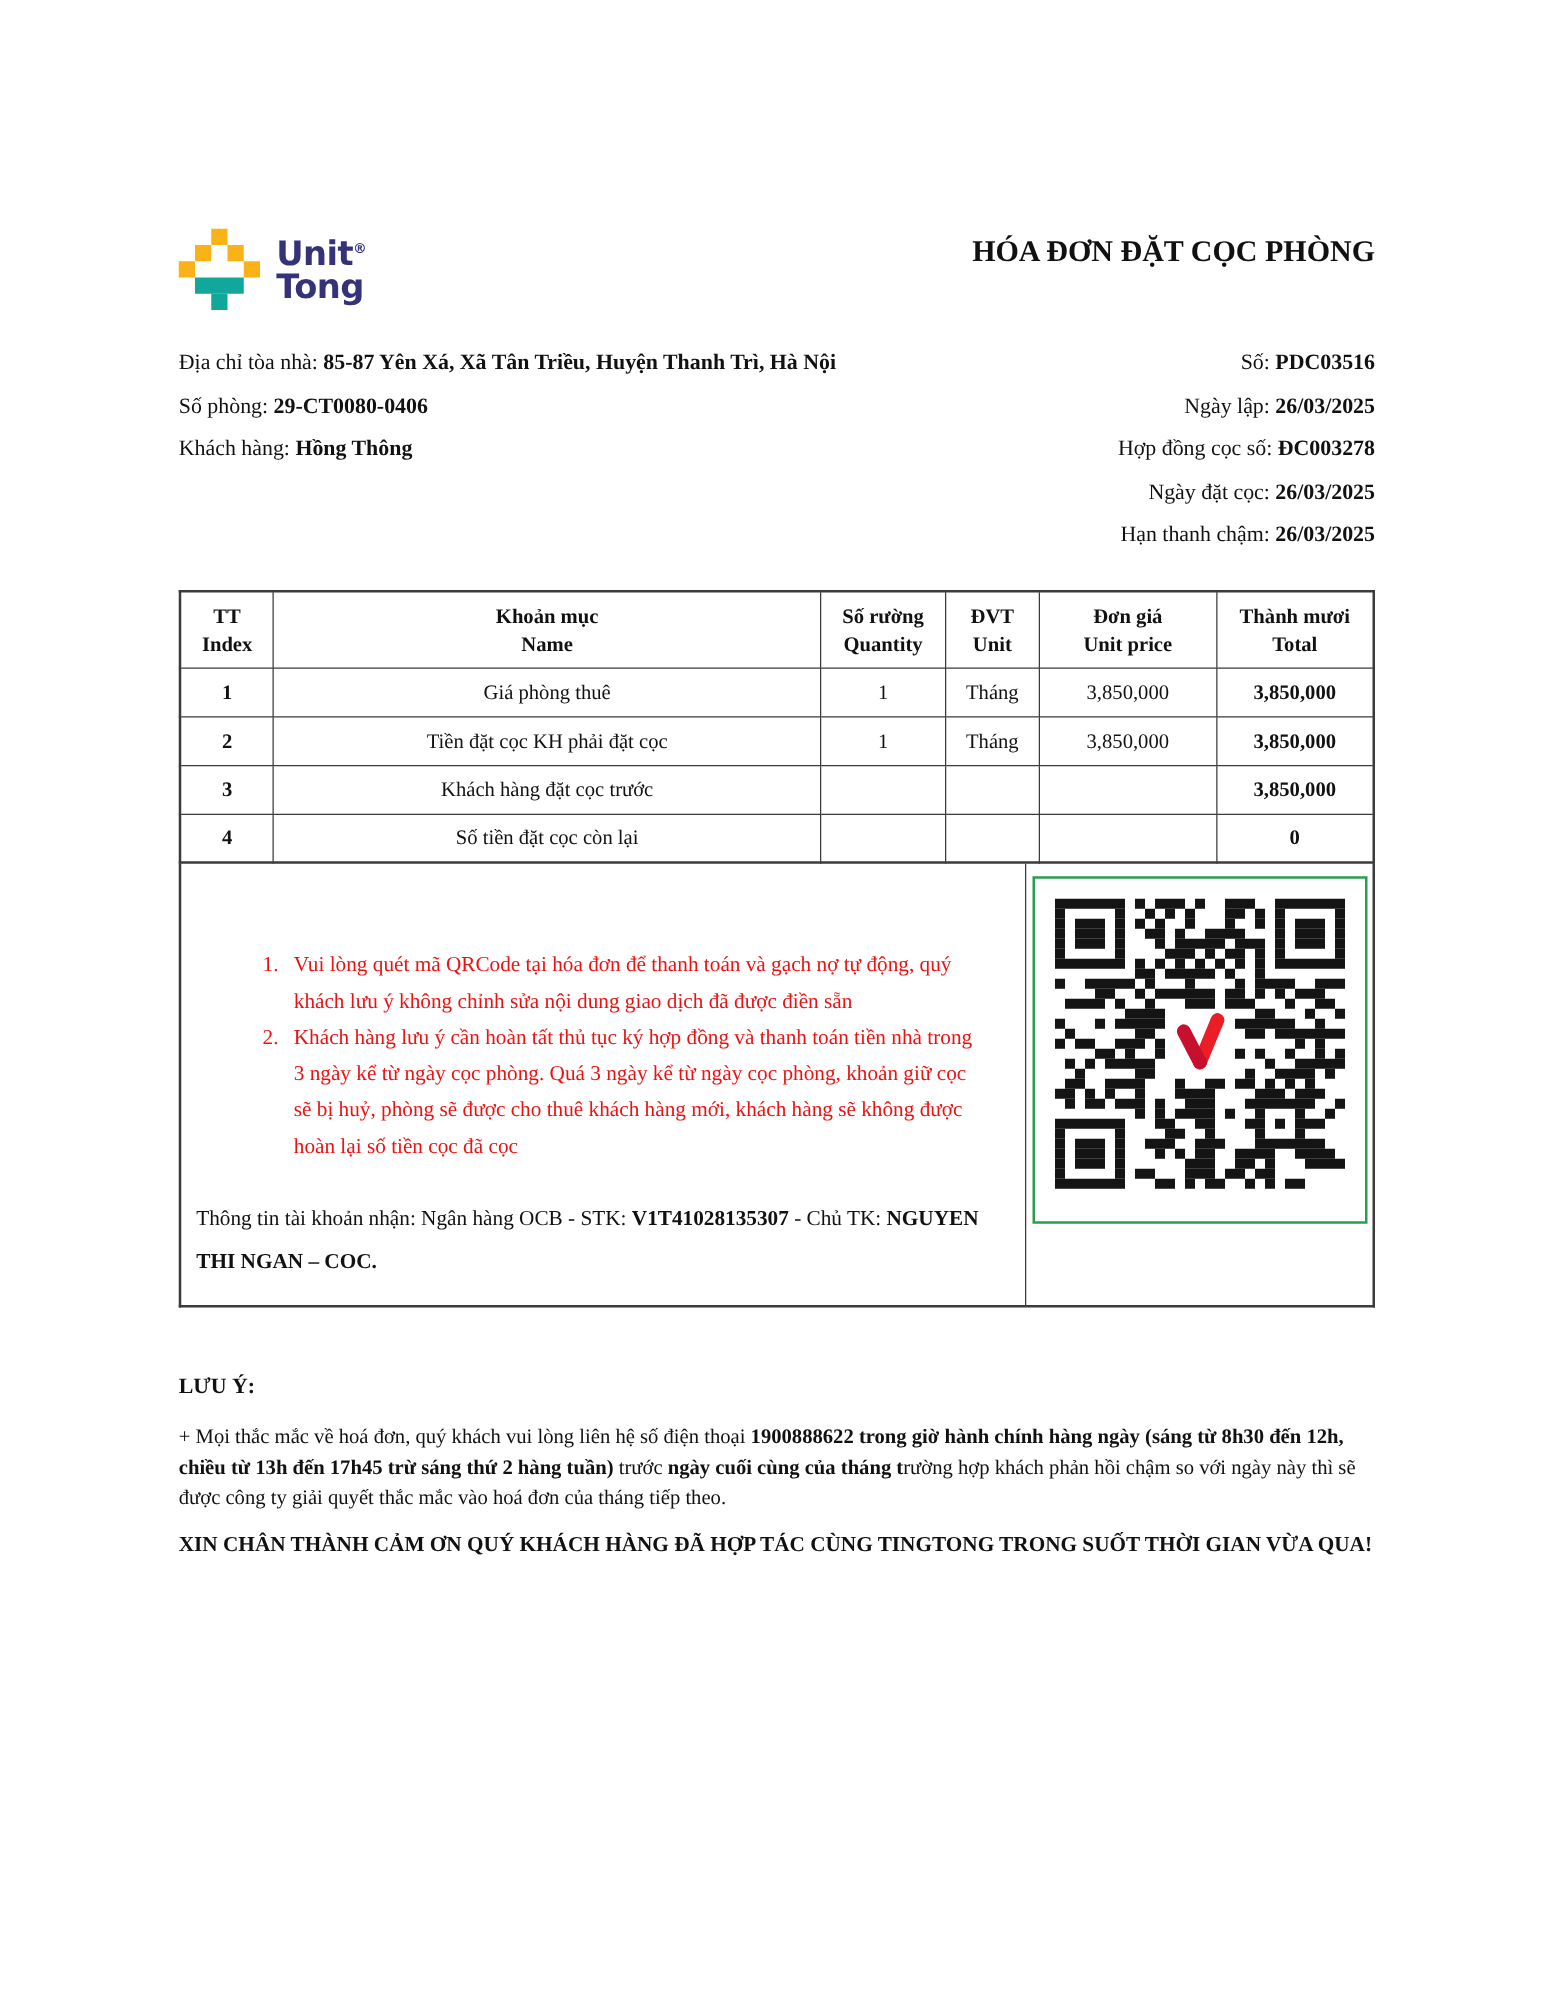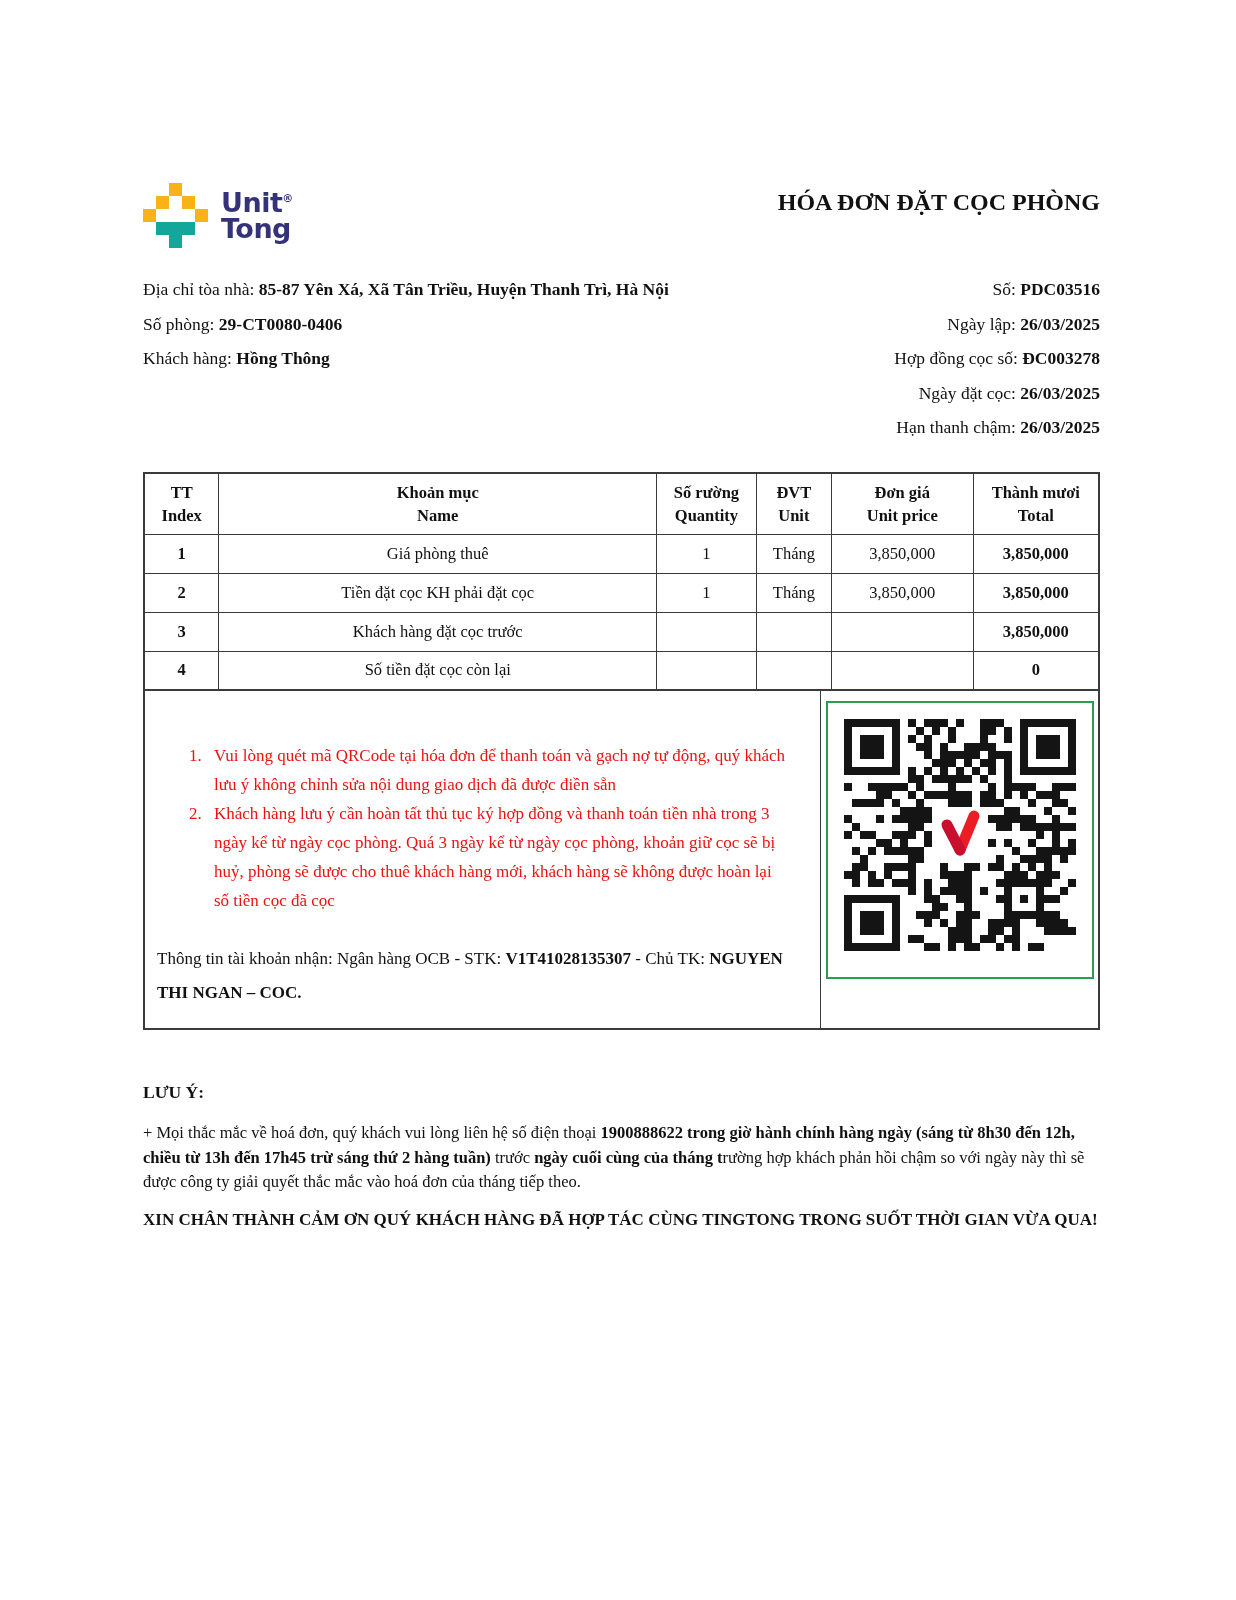--- a/index.html
+++ b/index.html
@@ -34,21 +34,21 @@
   table.items th{font-weight:bold;text-align:center;padding:7px 4px;line-height:23px;}
   table.items td{height:39px;padding:6px 8px;text-align:center;}
   td.c-name{text-align:left;padding-left:12px;}
   td.c-tt,td.c-total{font-weight:bold;}
   td.aiw-cell{text-align:left;padding:12px 10px 14px;height:44px;font-style:italic;}
   td.aiw-cell b{font-style:italic;}
 
   
   .paybox{display:flex;border:2px solid var(--line);border-top:0;min-height:330px;}
   .paybox-left{width:676px;border-right:1px solid var(--line);padding-bottom:18px;}
-  .paybox-left ol{margin-top:50px;padding-left:61px;padding-right:34px;color:var(--red);font-size:17px;line-height:29px;}
+  .paybox-left ol{margin-top:66px;padding-left:82px;padding-right:34px;color:var(--red);font-size:17px;line-height:29px;}
   .paybox-left ol li{padding-left:8px;}
   .account{margin-top:27px;padding:0 12px;font-size:17px;line-height:34px;}
   .paybox-right{flex:1;display:flex;justify-content:center;align-items:flex-start;padding-top:10px;}
   .qr-frame{border:2px solid var(--green);background:#fff;padding:16px 16px 26px;position:relative;}
   .qr-grid{position:relative;width:232px;height:232px;background:#fff;}
   .qr-grid i{position:absolute;width:8px;height:8px;background:#141414;}
   .qr-logo{position:absolute;left:104px;top:102px;width:56px;height:56px;display:flex;align-items:center;justify-content:center;}
 
   
   .footer{margin-top:52px;}

